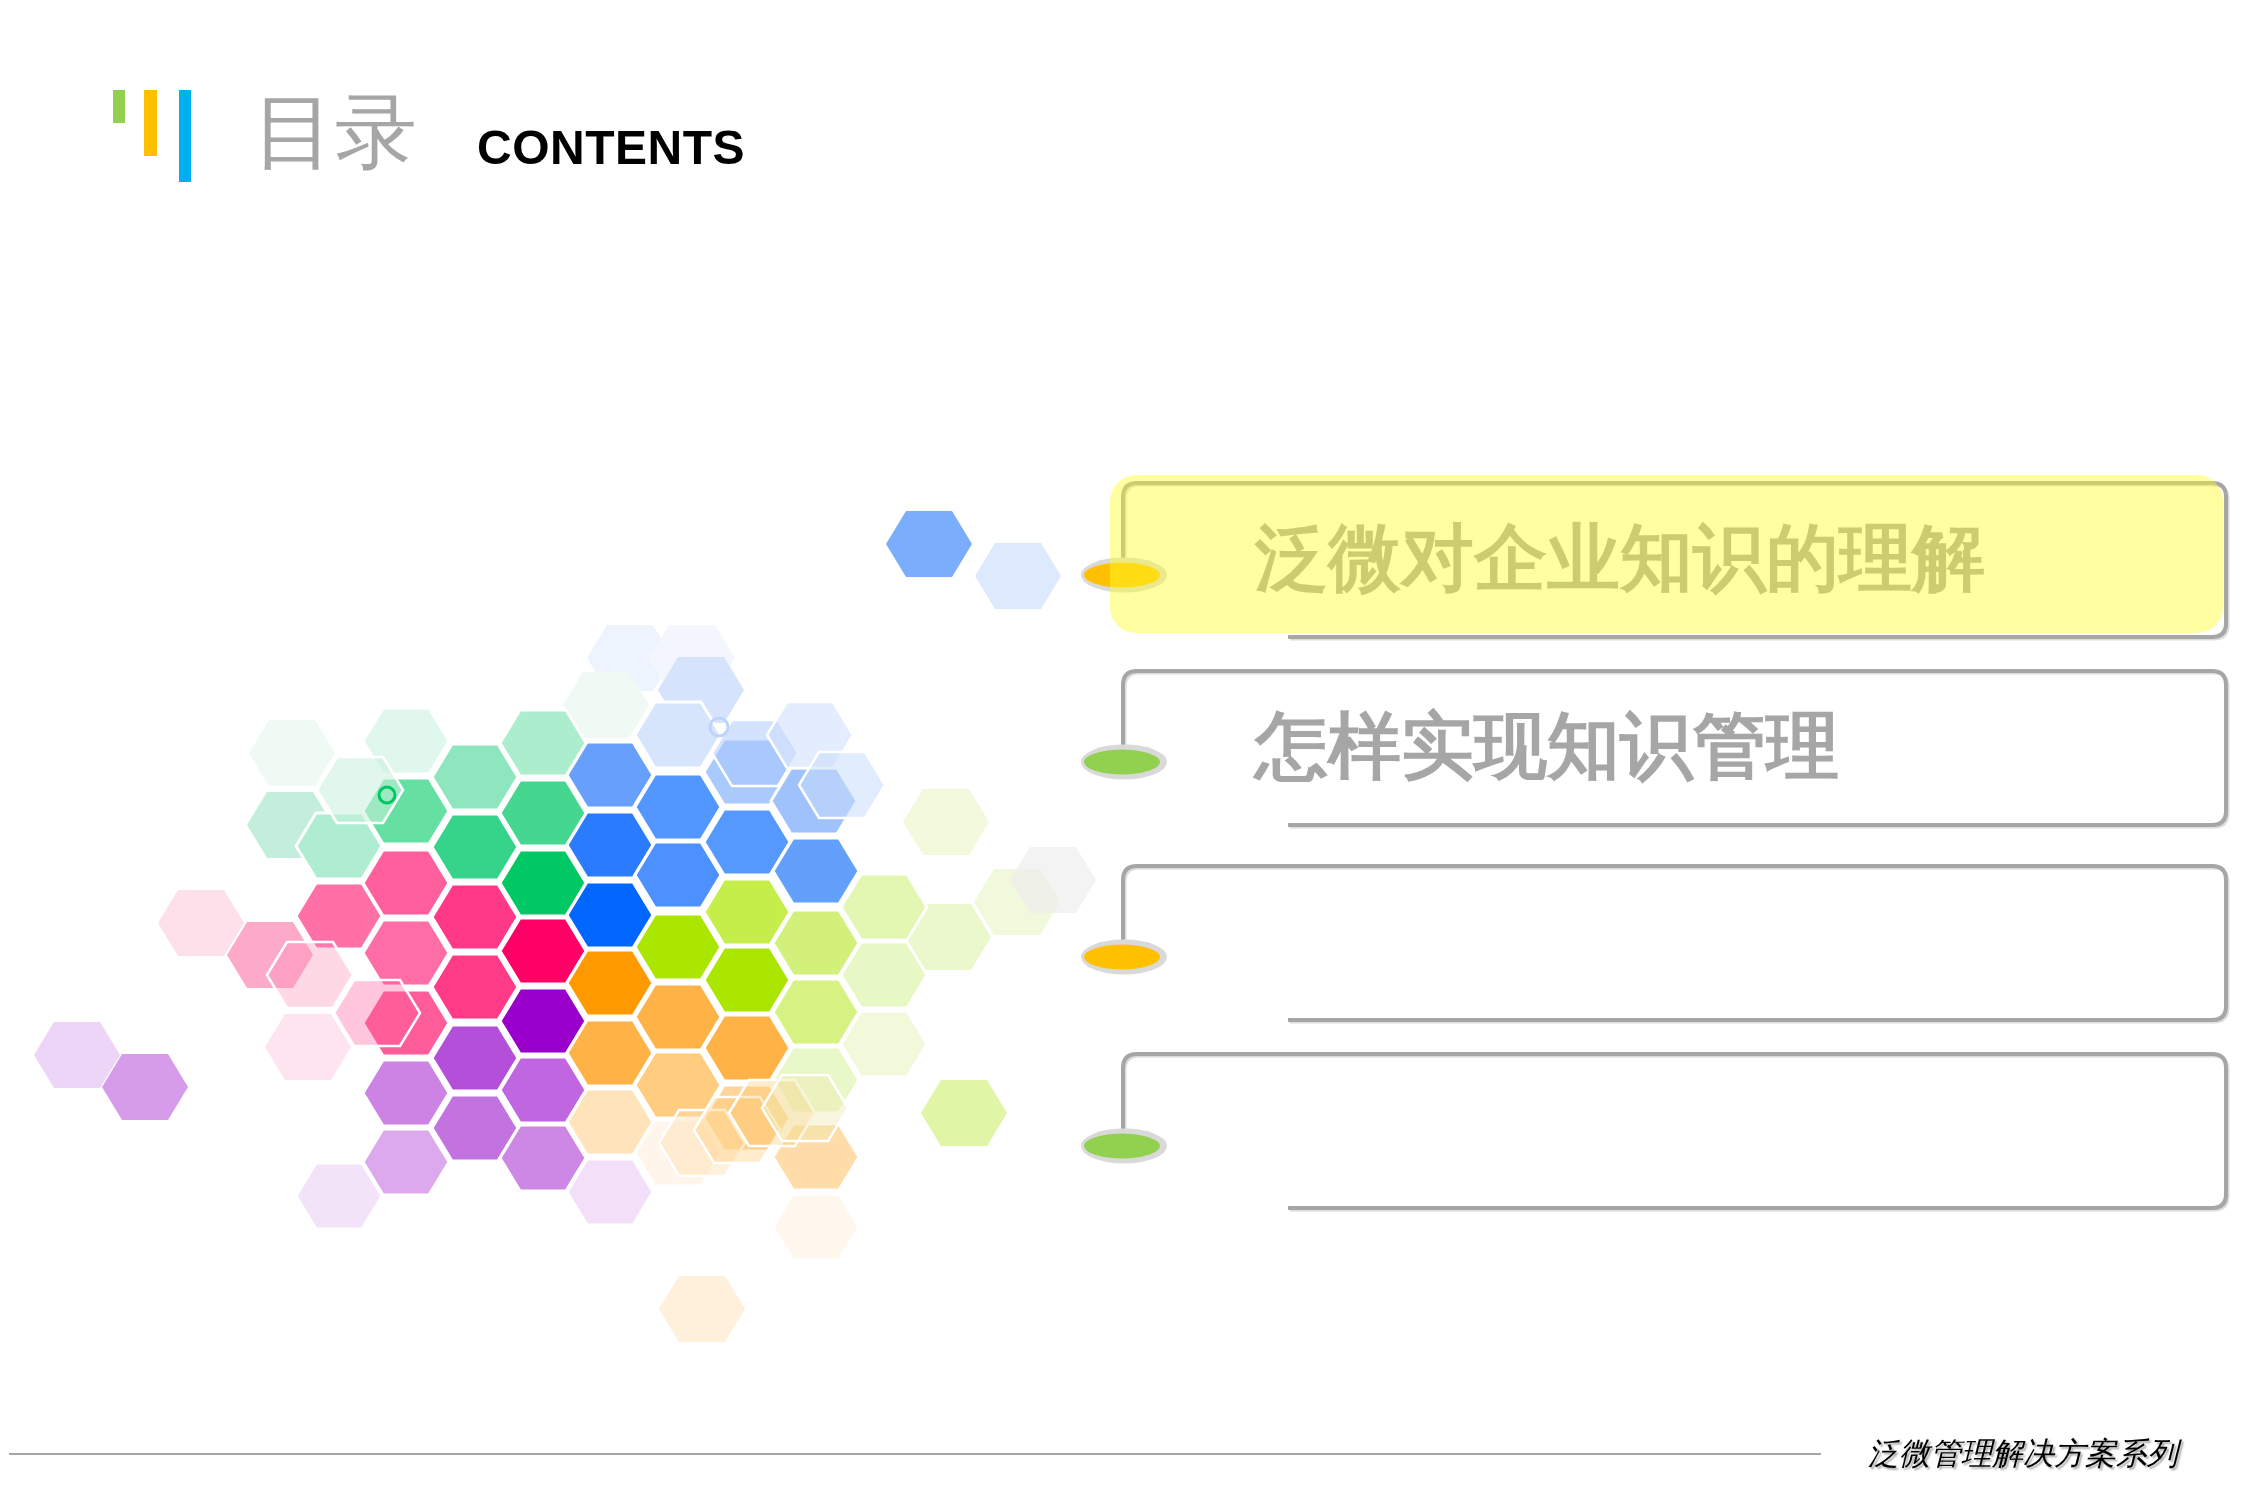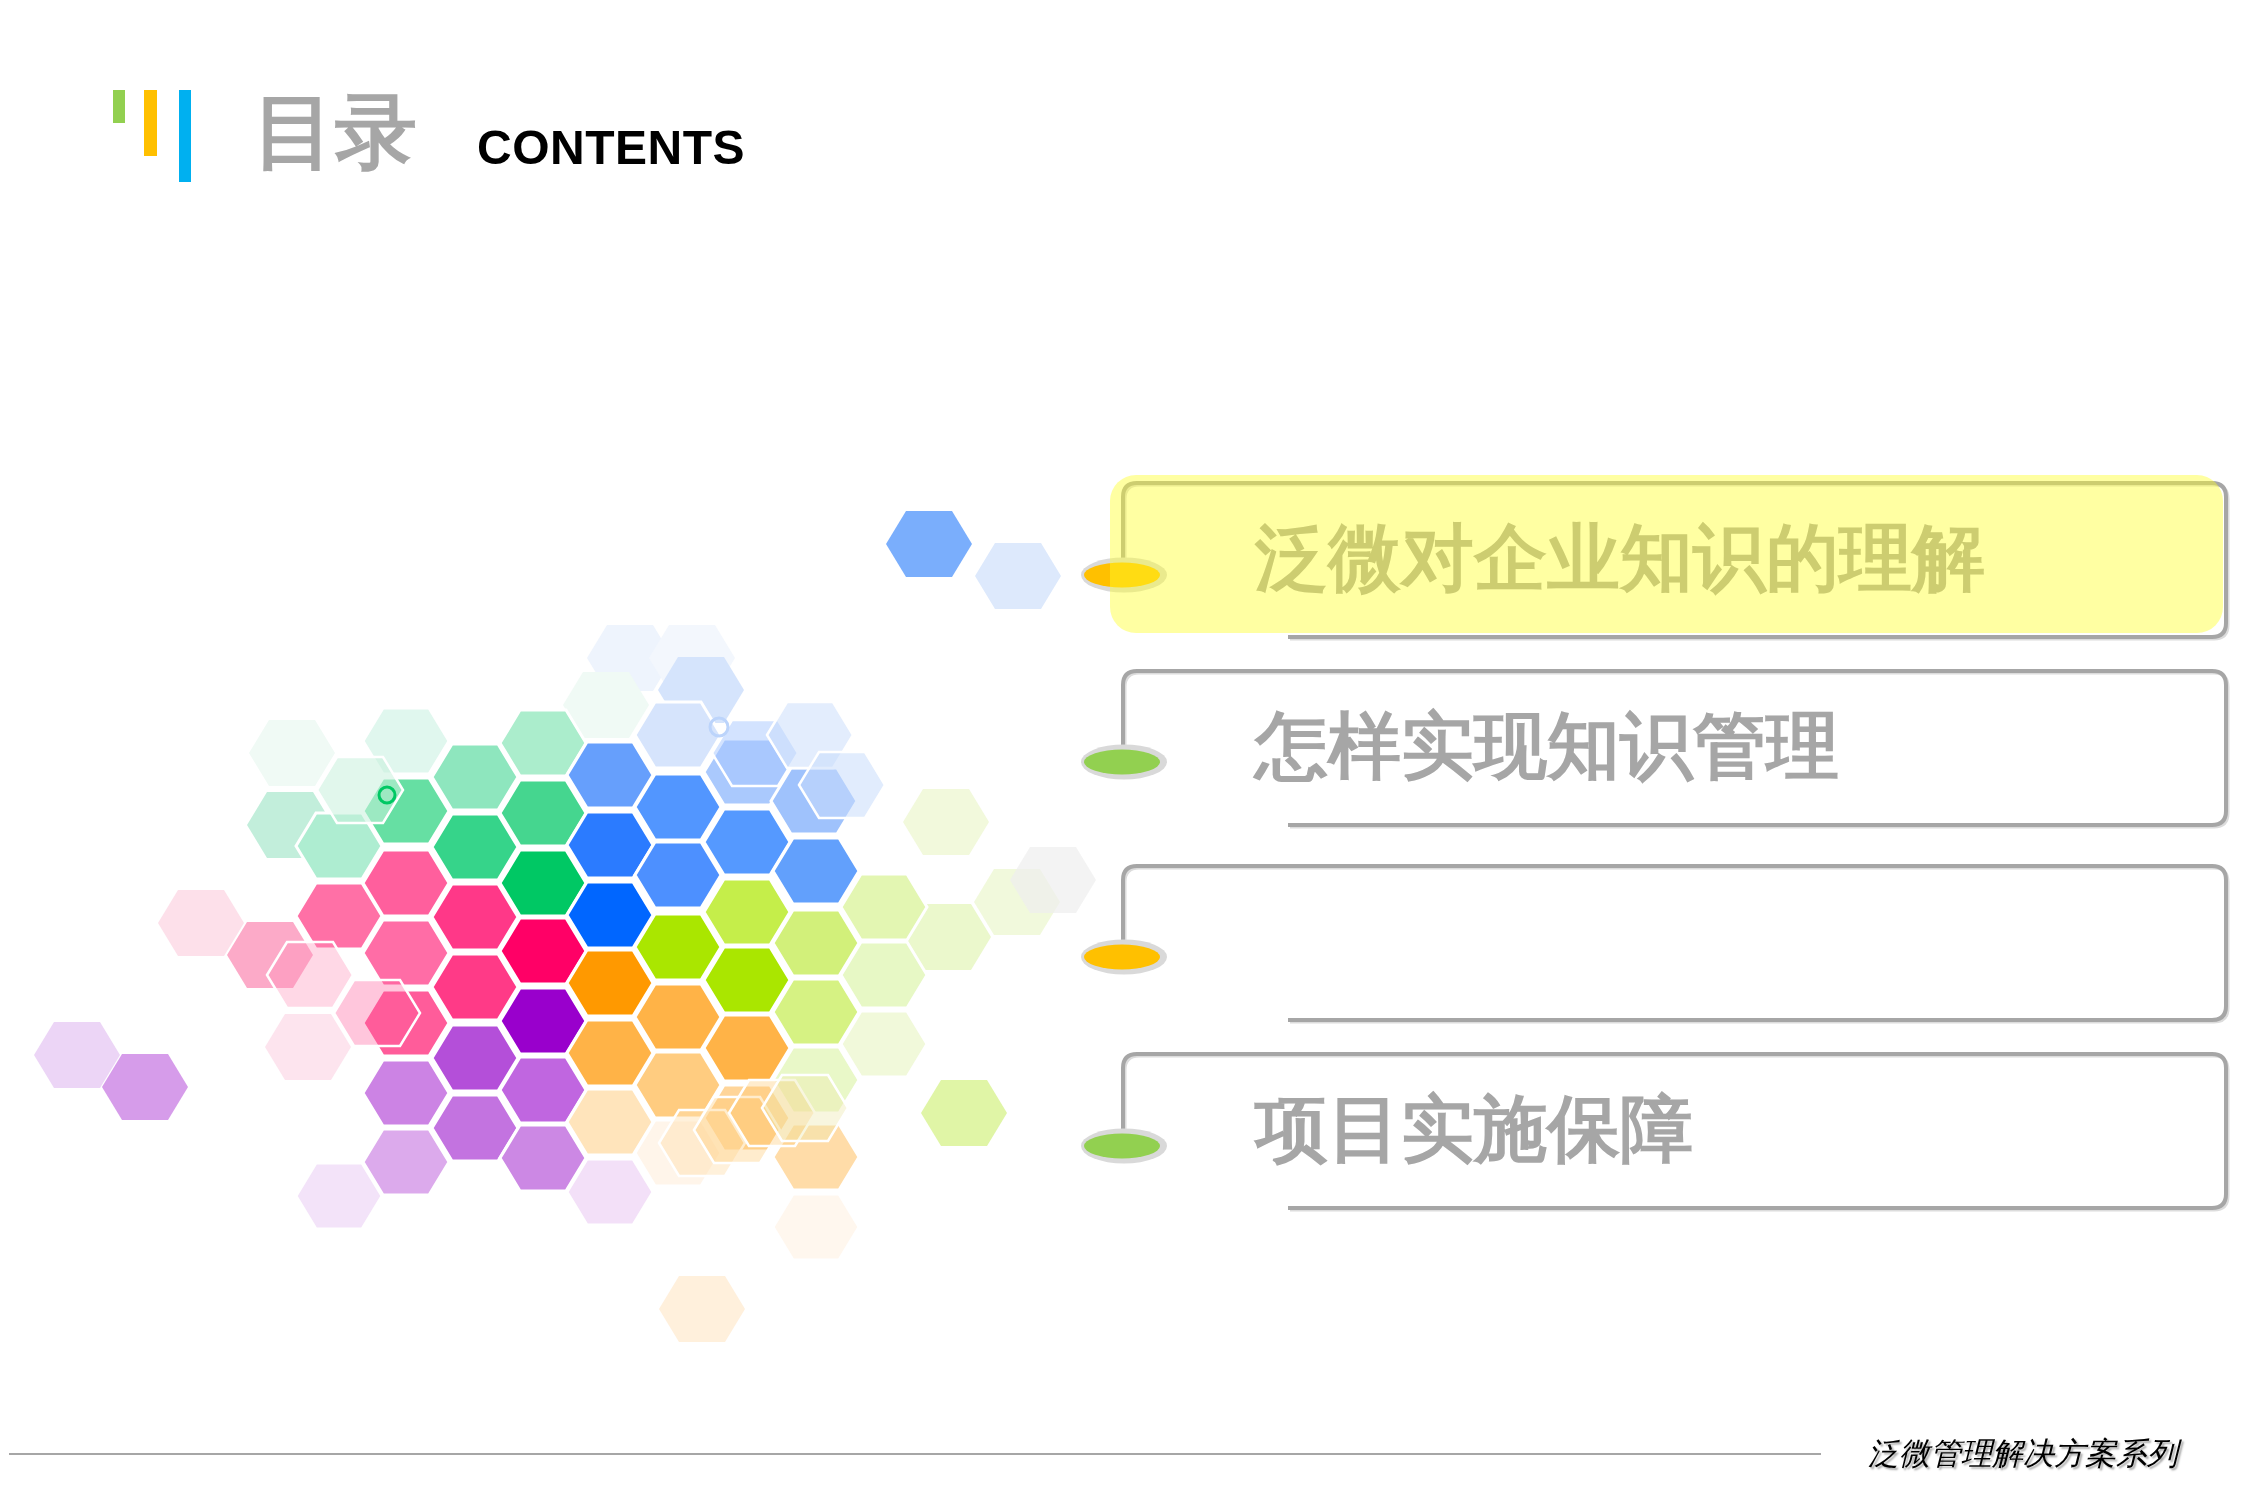--- a/index.html
+++ b/index.html
@@ -4,21 +4,21 @@
 <style>
   html, body { margin: 0; padding: 0; }
   body {
     width: 2268px; height: 1512px; position: relative; overflow: hidden;
     background: #ffffff;
     font-family: "DejaVu Sans", "Liberation Sans", sans-serif;
   }
   .bar { position: absolute; }
   .title-cn {
     position: absolute; left: 253px; top: 88px;
-    font-size: 82px; line-height: 88px; font-weight: bold; color: #a6a6a6;
+    font-size: 82px; line-height: 88px; font-weight: normal; color: #a6a6a6;
     white-space: nowrap;
   }
   .title-en {
     position: absolute; left: 477px; top: 120px;
     font-family: "Liberation Sans", sans-serif;
     font-size: 48px; line-height: 55px; font-weight: bold; color: #000000;
     letter-spacing: 0.5px; white-space: nowrap;
   }
   #hex-layer { position: absolute; left: 0; top: 0; width: 1120px; height: 1400px; }
   .toc-item { position: absolute; left: 1070px; width: 1180px; height: 166px; }
@@ -167,20 +167,19 @@
     </svg>
   </div>
 
   <div class="toc-item" style="top:1050px;">
     <svg width="1180" height="166">
       <path d="M55,81 L55,20 Q55,6 69,6 L1144,6 Q1158,6 1158,20 L1158,146 Q1158,160 1144,160 L220,160" fill="none" stroke="#dcdcdc" stroke-width="3"></path>
       <path d="M53,79 L53,18 Q53,4 67,4 L1142,4 Q1156,4 1156,18 L1156,144 Q1156,158 1142,158 L218,158" fill="none" stroke="#a6a6a6" stroke-width="4"></path>
       <ellipse cx="54" cy="96" rx="43" ry="17.5" fill="#d9d9d9"></ellipse>
       <ellipse cx="52" cy="96" rx="38" ry="12.5" fill="#92d050"></ellipse>
     </svg>
-    <div class="toc-label">项目实施保障</div>
   </div>
 
   <div class="highlight"></div>
 </div>
 
 <div class="footer-line"></div>
 <div class="footer-text">泛微管理解决方案系列</div>
 
 </body></html>

